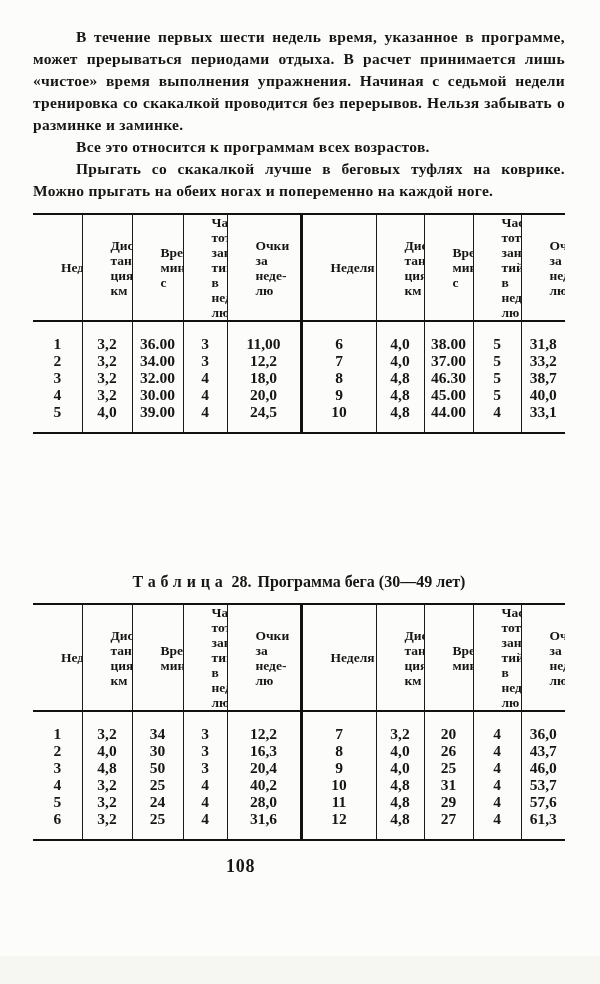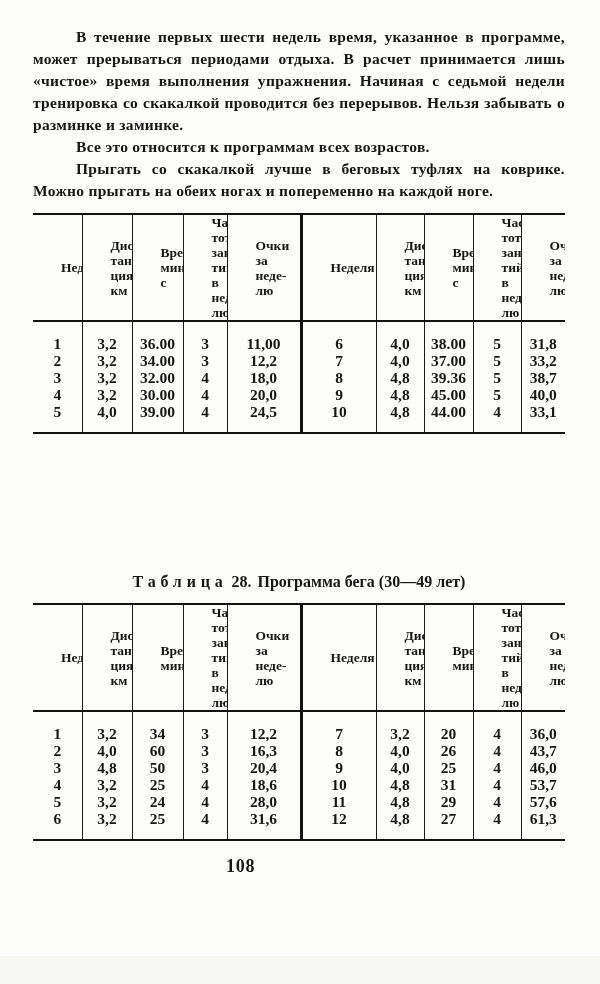--- a/index.html
+++ b/index.html
@@ -183,21 +183,21 @@
           <td class="c9">33,2</td>
         </tr>
         <tr>
           <td class="c0">3</td>
           <td class="c1">3,2</td>
           <td class="c2">32.00</td>
           <td class="c3">4</td>
           <td class="c4">18,0</td>
           <td class="c5">8</td>
           <td class="c6">4,8</td>
-          <td class="c7">39.36</td>
+          <td class="c7">46.30</td>
           <td class="c8">5</td>
           <td class="c9">38,7</td>
         </tr>
         <tr>
           <td class="c0">4</td>
           <td class="c1">3,2</td>
           <td class="c2">30.00</td>
           <td class="c3">4</td>
           <td class="c4">20,0</td>
           <td class="c5">9</td>
@@ -285,21 +285,21 @@
           <td class="c4">12,2</td>
           <td class="c5">7</td>
           <td class="c6">3,2</td>
           <td class="c7">20</td>
           <td class="c8">4</td>
           <td class="c9">36,0</td>
         </tr>
         <tr>
           <td class="c0">2</td>
           <td class="c1">4,0</td>
-          <td class="c2">60</td>
+          <td class="c2">30</td>
           <td class="c3">3</td>
           <td class="c4">16,3</td>
           <td class="c5">8</td>
           <td class="c6">4,0</td>
           <td class="c7">26</td>
           <td class="c8">4</td>
           <td class="c9">43,7</td>
         </tr>
         <tr>
           <td class="c0">3</td>
@@ -311,21 +311,21 @@
           <td class="c6">4,0</td>
           <td class="c7">25</td>
           <td class="c8">4</td>
           <td class="c9">46,0</td>
         </tr>
         <tr>
           <td class="c0">4</td>
           <td class="c1">3,2</td>
           <td class="c2">25</td>
           <td class="c3">4</td>
-          <td class="c4">18,6</td>
+          <td class="c4">40,2</td>
           <td class="c5">10</td>
           <td class="c6">4,8</td>
           <td class="c7">31</td>
           <td class="c8">4</td>
           <td class="c9">53,7</td>
         </tr>
         <tr>
           <td class="c0">5</td>
           <td class="c1">3,2</td>
           <td class="c2">24</td>

